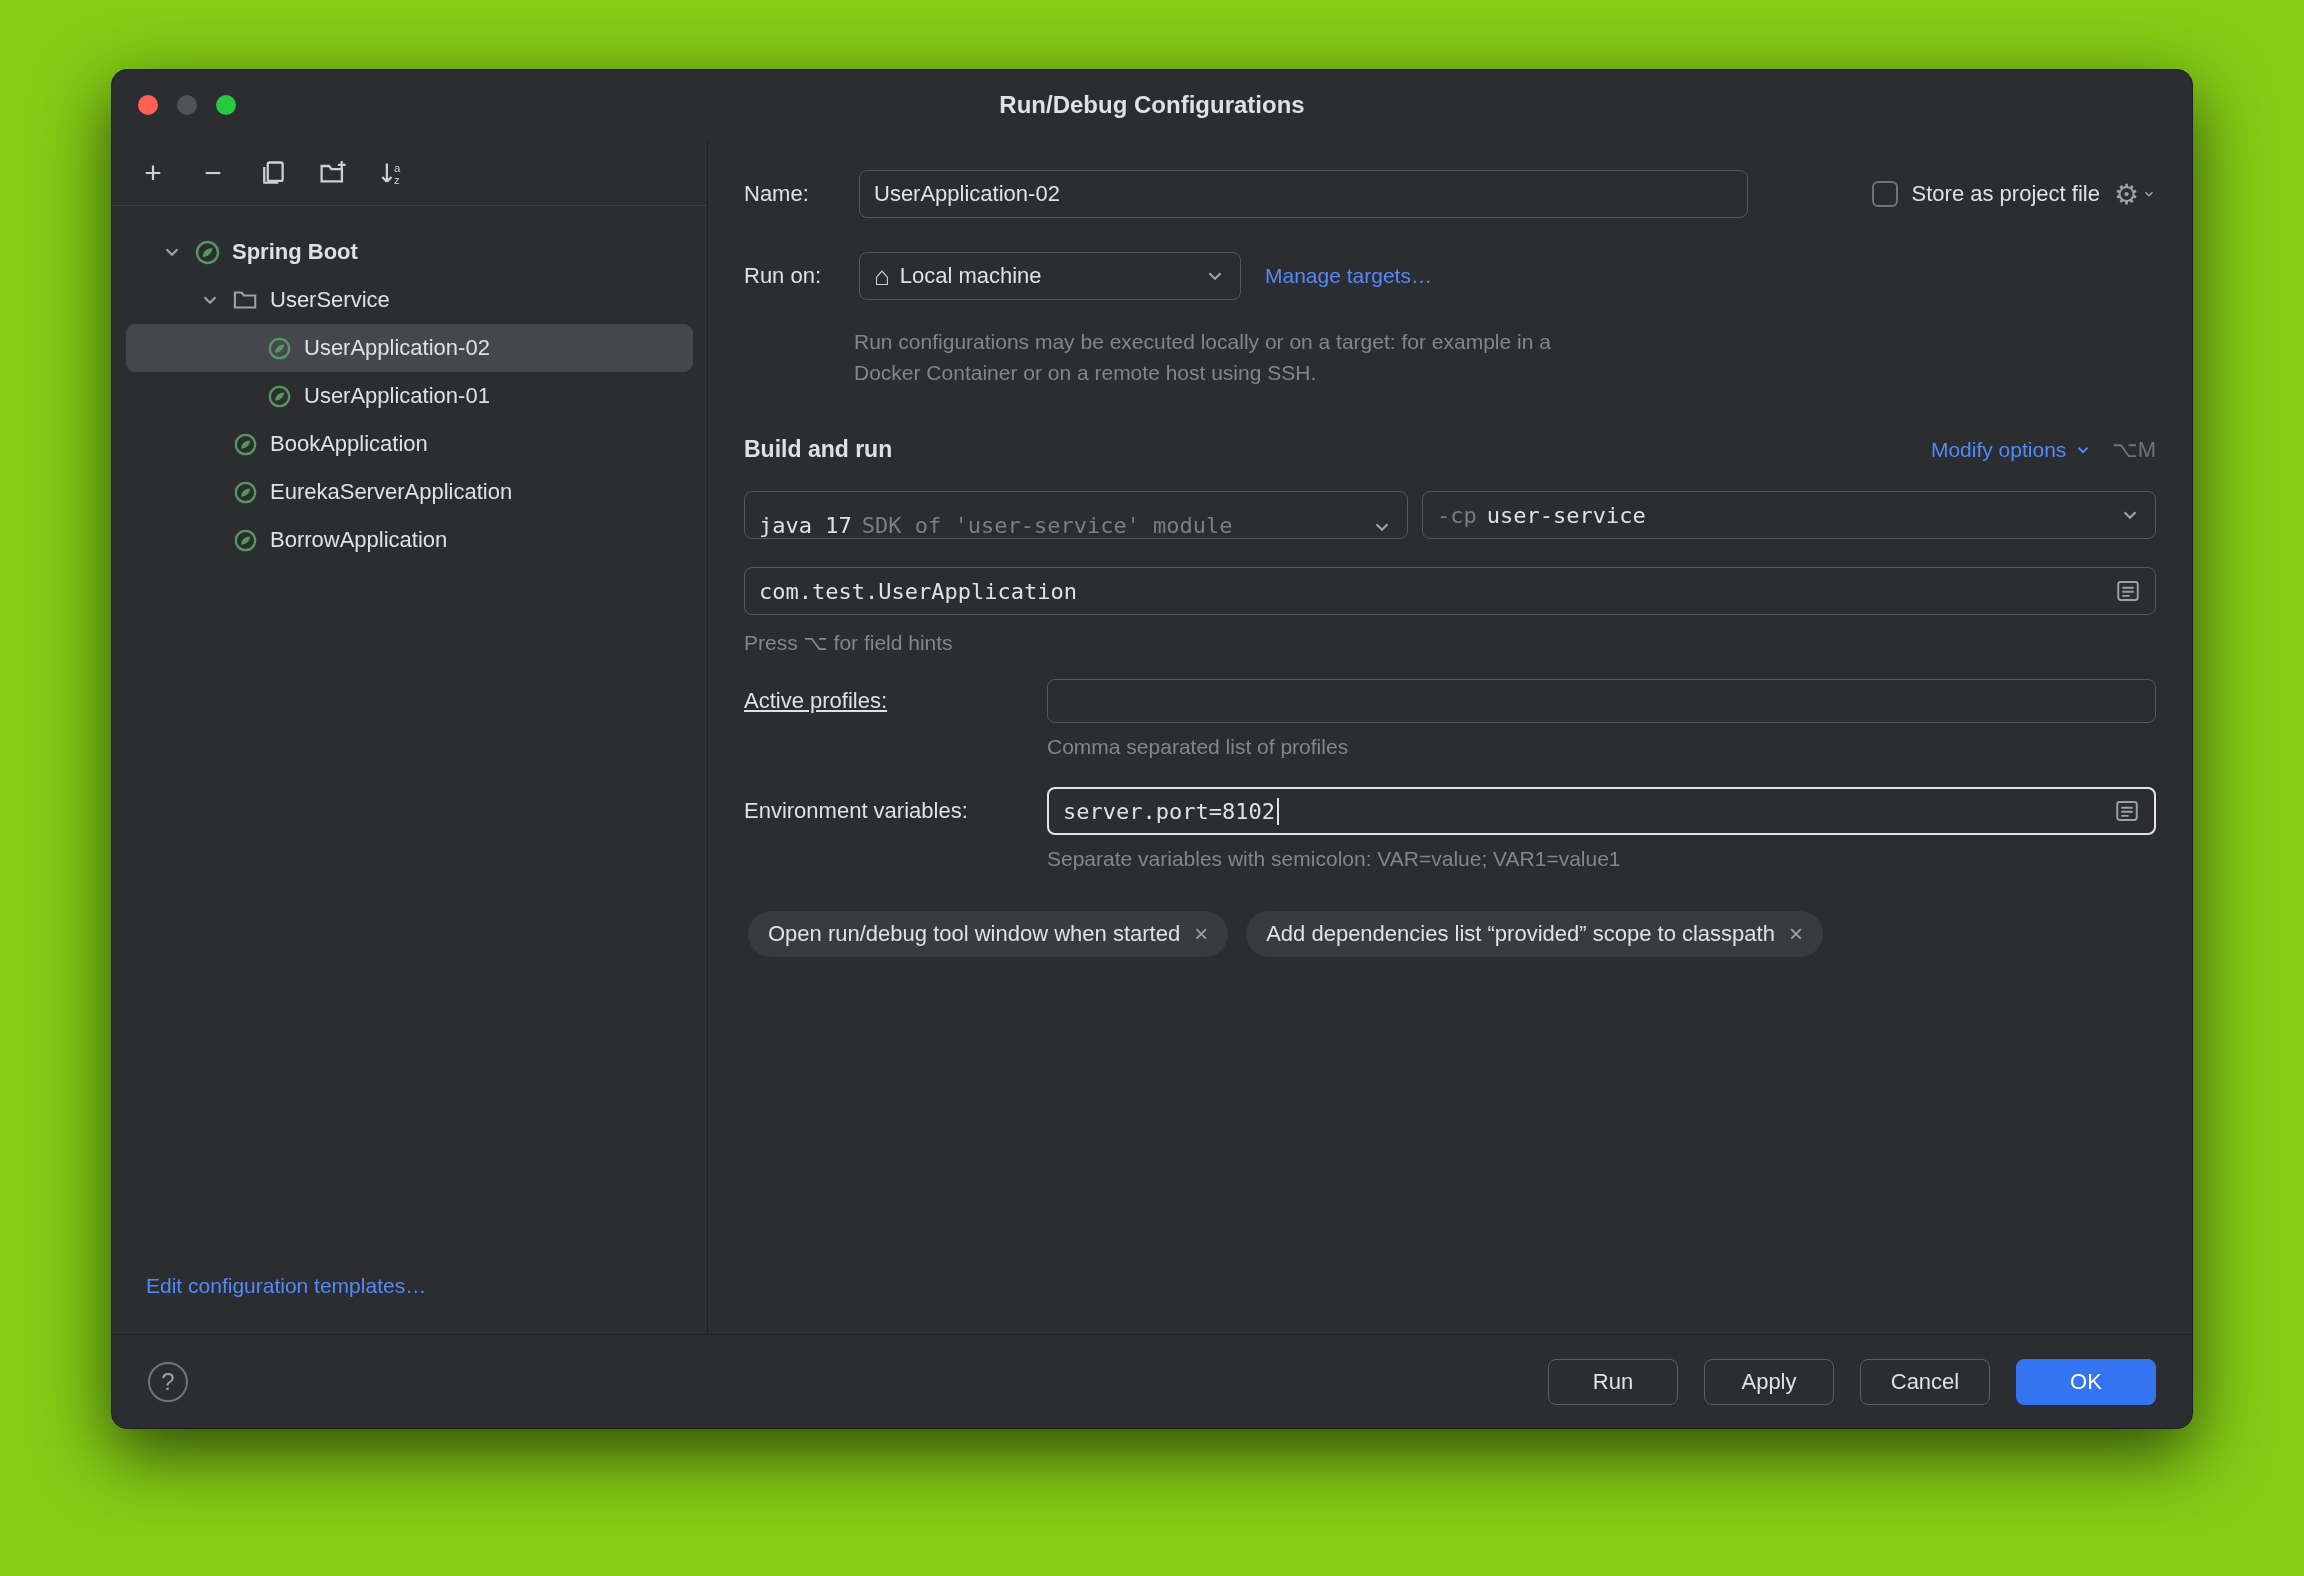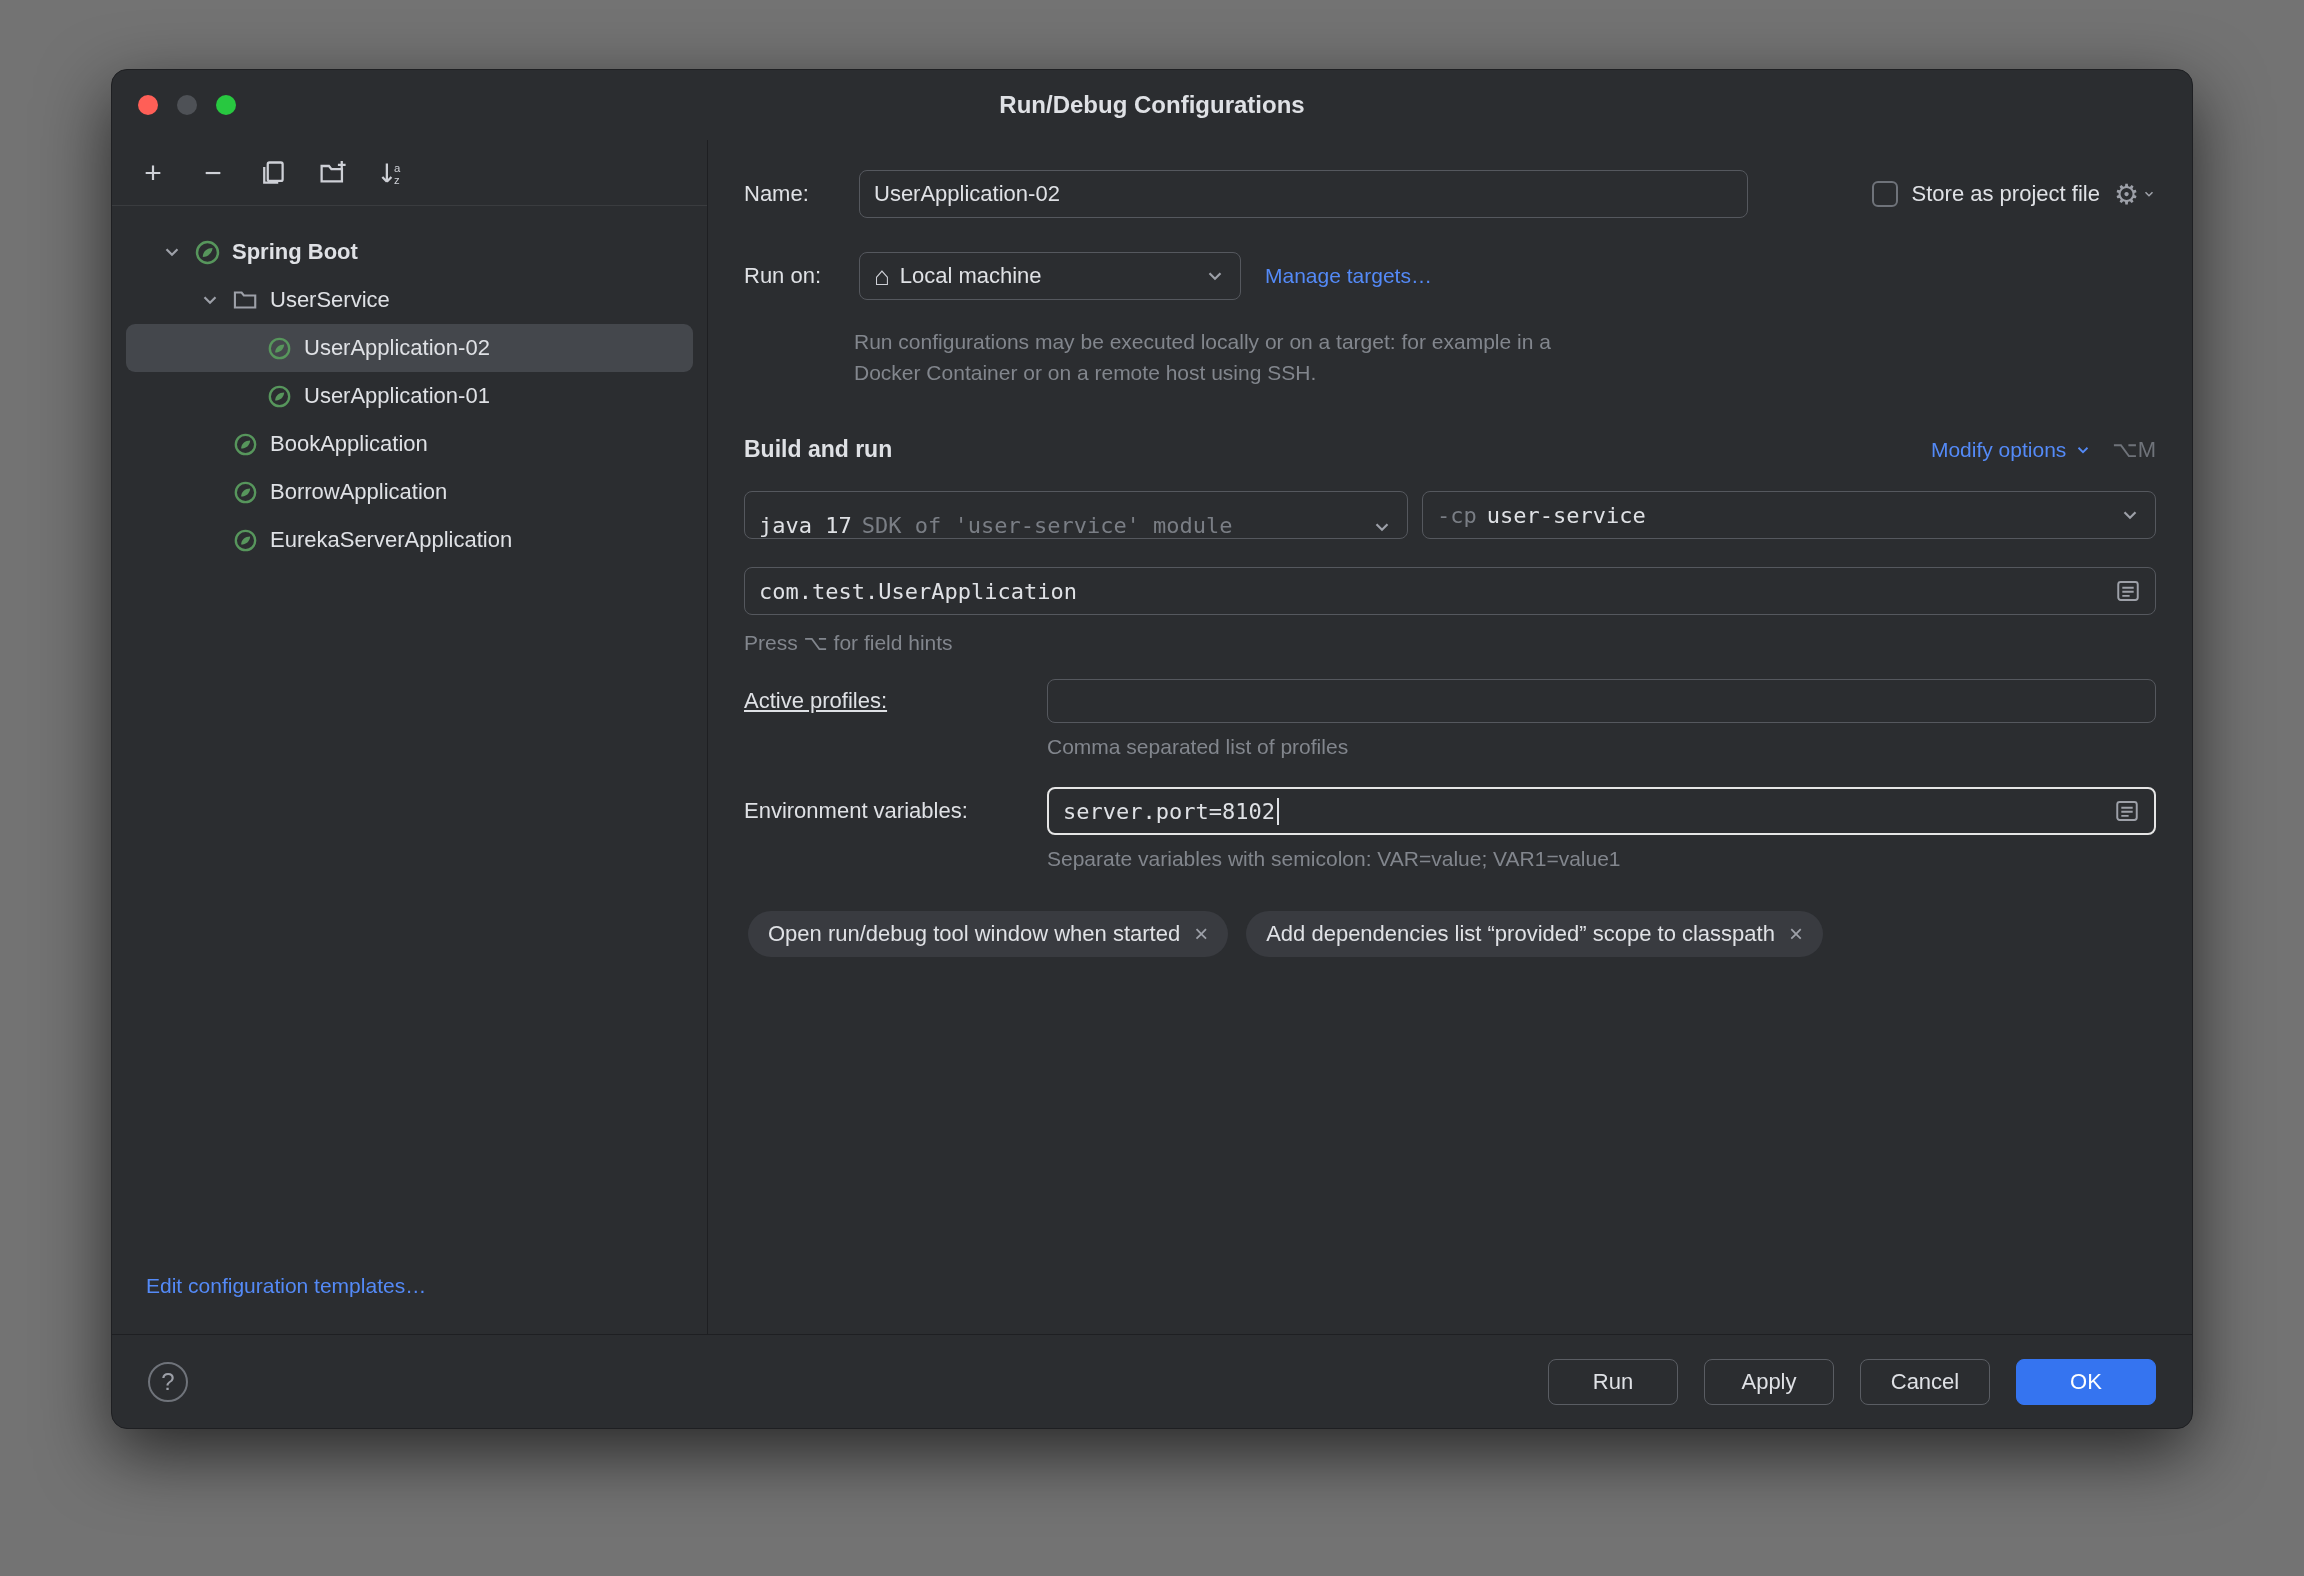--- a/index.html
+++ b/index.html
@@ -1,18 +1,18 @@
 <!DOCTYPE html>
 <html><head>
 <meta charset="utf-8">
 <style>
   * { margin:0; padding:0; box-sizing:border-box; }
   html,body { width:2304px; height:1576px; background:#000; overflow:hidden;
     font-family:"Liberation Sans", sans-serif; }
-  .stage { position:relative; width:2304px; height:1576px; background:#737373; }
+  .stage { position:relative; width:2304px; height:1576px; background:#84cc16; }
 
   .window { position:absolute; left:111px; top:69px; width:2082px; height:1360px;
     background:#2b2d30; border:1px solid #1e1f22; border-radius:16px;
     box-shadow:0 24px 70px rgba(0,0,0,.65); color:#dfe1e5; overflow:hidden; }
 
   
   .titlebar { position:absolute; top:0; left:0; right:0; height:70px; }
   .lights { position:absolute; left:26px; top:25px; display:flex; gap:19px; }
   .light { width:20px; height:20px; border-radius:50%; }
   .light.red { background:#ff5f57; }
@@ -213,31 +213,31 @@
           <span>BookApplication</span>
         </div>
 
         <div class="trow pl1app">
           <span class="tree-ico">
             <svg viewBox="0 0 16 16" width="25" height="25">
                 <circle cx="8" cy="8" r="6.2" fill="none" stroke="#57965c" stroke-width="1.5"></circle>
                 <path d="M5.2 10.6c0-3.1 2.5-5.2 5.8-5.2-.2 3.1-2.7 5.2-5.8 5.2z" fill="#57965c"></path>
               </svg>
           </span>
+          <span>EurekaServerApplication</span>
+        </div>
+
+        <div class="trow pl1app">
+          <span class="tree-ico">
+            <svg viewBox="0 0 16 16" width="25" height="25">
+                <circle cx="8" cy="8" r="6.2" fill="none" stroke="#57965c" stroke-width="1.5"></circle>
+                <path d="M5.2 10.6c0-3.1 2.5-5.2 5.8-5.2-.2 3.1-2.7 5.2-5.8 5.2z" fill="#57965c"></path>
+              </svg>
+          </span>
           <span>BorrowApplication</span>
-        </div>
-
-        <div class="trow pl1app">
-          <span class="tree-ico">
-            <svg viewBox="0 0 16 16" width="25" height="25">
-                <circle cx="8" cy="8" r="6.2" fill="none" stroke="#57965c" stroke-width="1.5"></circle>
-                <path d="M5.2 10.6c0-3.1 2.5-5.2 5.8-5.2-.2 3.1-2.7 5.2-5.8 5.2z" fill="#57965c"></path>
-              </svg>
-          </span>
-          <span>EurekaServerApplication</span>
         </div>
       </div>
 
       <div class="edit-templates link">Edit configuration templates…</div>
     </div>
 
     <div class="main">
 
       <div class="frow">
         <span class="lbl lbl-narrow">Name:</span>

